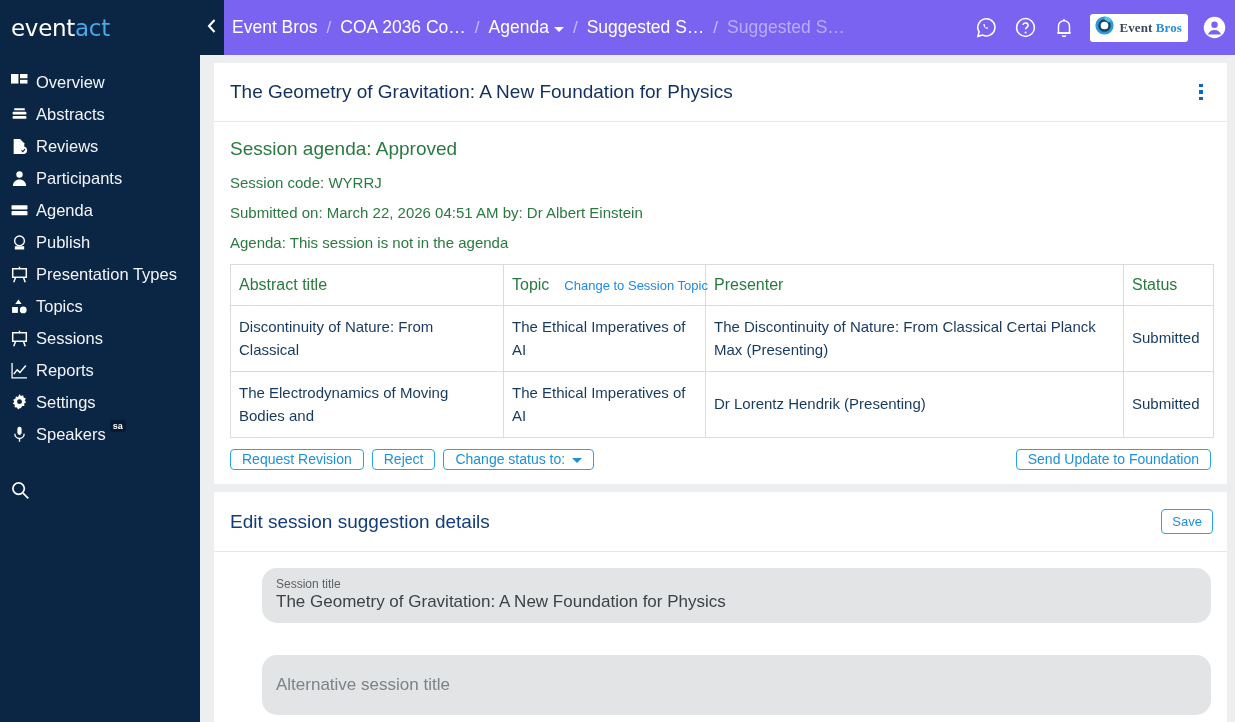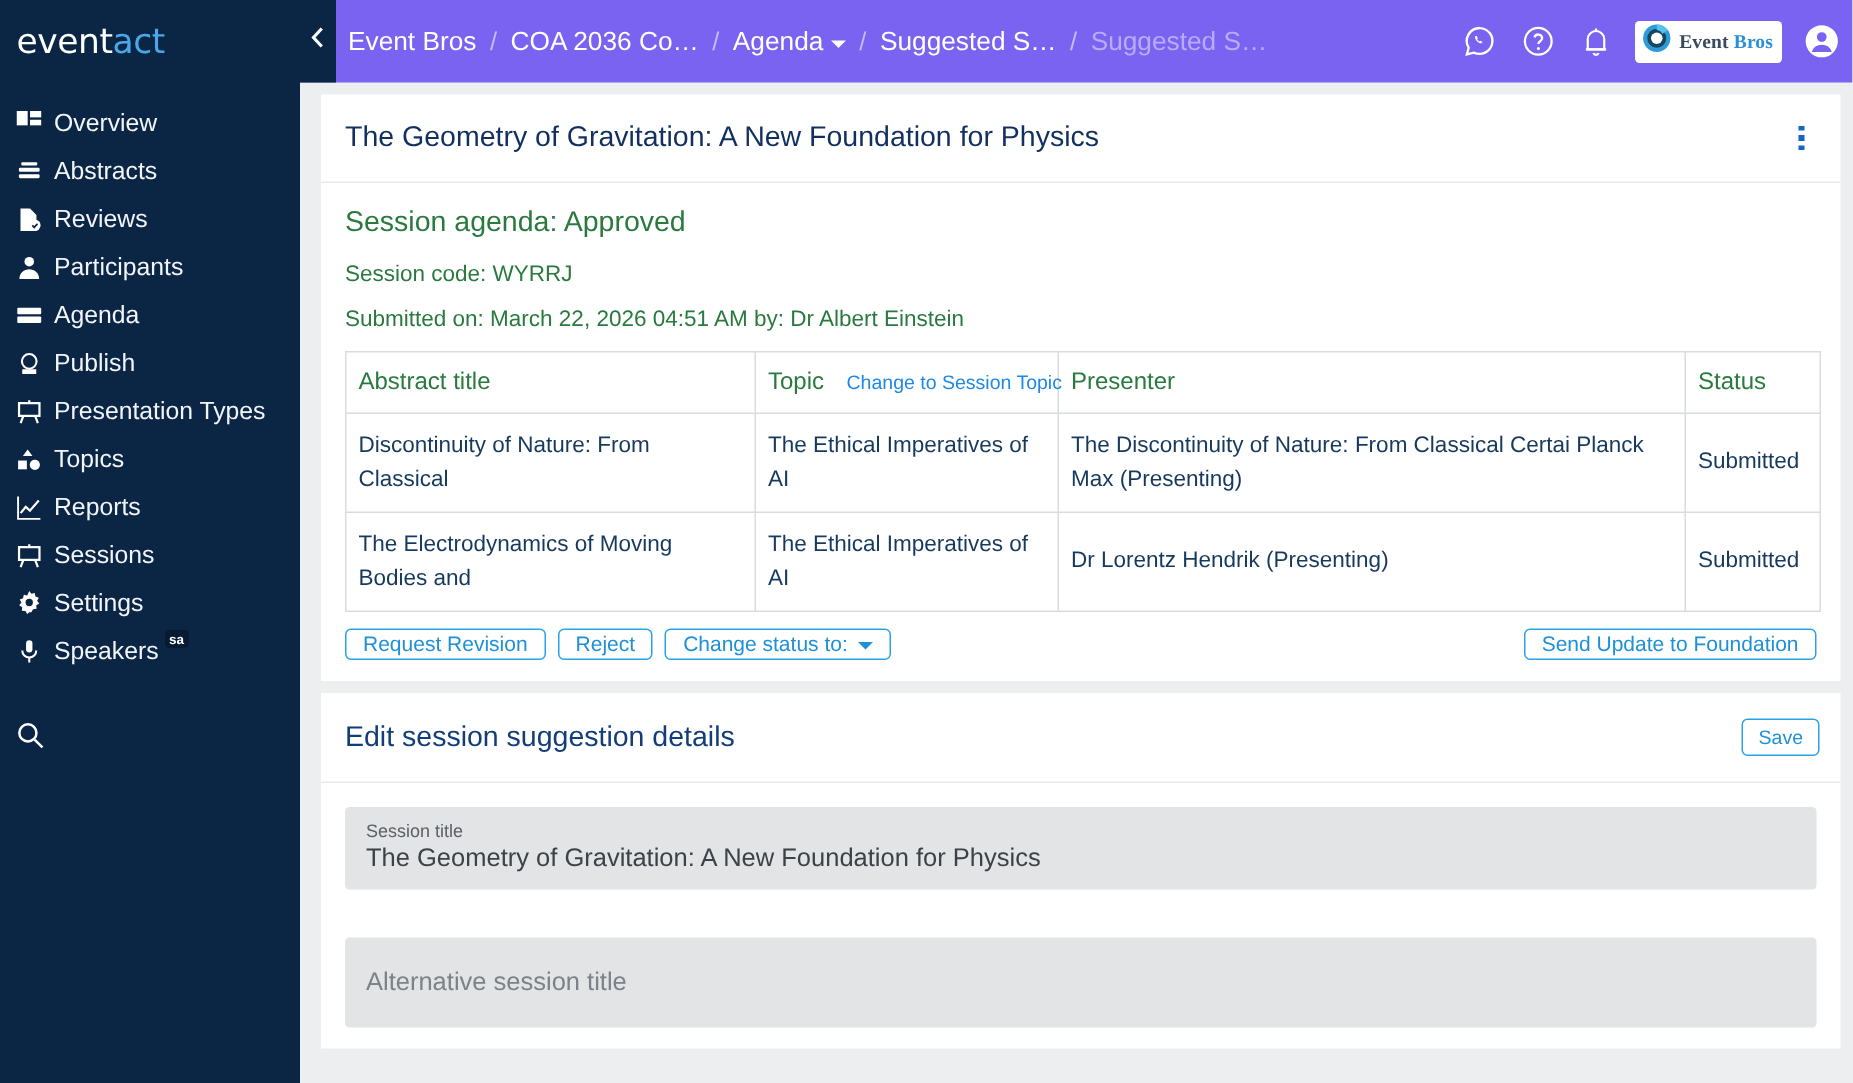--- a/index.html
+++ b/index.html
@@ -261,23 +261,24 @@
     gap: 7px;
     line-height: 1.2;
     white-space: nowrap;
   }
   .btn .caret-dn { border-top-color: #1e90d8; }
   .btn.small { font-size: 13px; padding: 4px 10px; }
 
   
   .field {
     background: #e2e4e6;
-    border-radius: 3px;
+    border-radius: 15px;
     padding: 9px 14px 11px 14px;
     margin-bottom: 32px;
+    margin-left: 32px;
   }
   .field-label {
     font-size: 12px;
     color: #5c6166;
     margin-bottom: 1px;
   }
   .field-value {
     font-size: 17px;
     color: #3c4248;
   }
@@ -385,35 +386,35 @@
               <rect x="1" y="8.5" width="5.5" height="5.5"></rect>
               <circle cx="11.5" cy="11.2" r="3.2"></circle>
             </svg>
         </span>
         <span class="nav-label">Topics</span>
       </div>
 
       <div class="nav-item">
         <span class="nav-ico">
           <svg width="17" height="17" viewBox="0 0 16 16" fill="none" stroke="currentColor" stroke-width="1.4">
+              <rect x="1.6" y="2.6" width="12.8" height="8"></rect>
+              <path d="M8 0.8v1.8M4.3 10.6L2.6 15.2M11.7 10.6l1.7 4.6"></path>
+            </svg>
+        </span>
+        <span class="nav-label">Sessions</span>
+      </div>
+
+      <div class="nav-item">
+        <span class="nav-ico">
+          <svg width="17" height="17" viewBox="0 0 16 16" fill="none" stroke="currentColor" stroke-width="1.4">
               <path d="M1 1v14h14" stroke-width="1.2"></path>
               <path d="M2.6 11.4l3.2-4 2.6 2.4L14 3.4"></path>
             </svg>
         </span>
         <span class="nav-label">Reports</span>
-      </div>
-
-      <div class="nav-item">
-        <span class="nav-ico">
-          <svg width="17" height="17" viewBox="0 0 16 16" fill="none" stroke="currentColor" stroke-width="1.4">
-              <rect x="1.6" y="2.6" width="12.8" height="8"></rect>
-              <path d="M8 0.8v1.8M4.3 10.6L2.6 15.2M11.7 10.6l1.7 4.6"></path>
-            </svg>
-        </span>
-        <span class="nav-label">Sessions</span>
       </div>
 
       <div class="nav-item">
         <span class="nav-ico">
           <svg width="17" height="17" viewBox="0 0 16 16" fill="currentColor">
               <path d="M8 0l1.3 1.8 2.1-.6.5 2.2 2.1.8-1.1 1.9 1.4 1.7-1.9 1.2.2 2.2-2.2.2-1.1 1.9L8 13.3l-1.3 1.2-1.1-1.9-2.2-.2.2-2.2L1.7 8.9l1.4-1.7L2 5.3l2.1-.8.5-2.2 2.1.6z"></path>
               <circle cx="8" cy="7.2" r="2.3" fill="#0b2545"></circle>
             </svg>
         </span>
         <span class="nav-label">Settings</span>
@@ -520,20 +521,21 @@
               <i></i>
               <i></i>
               <i></i>
             </div>
         </div>
 
         <div class="card-body">
           <div class="status-line">Session agenda: Approved</div>
           <div class="meta-line">Session code: WYRRJ</div>
           <div class="meta-line">Submitted on: March 22, 2026 04:51 AM by: Dr Albert Einstein</div>
+          <div class="meta-line">Agenda: This session is not in the agenda</div>
 
           <table class="abs">
             <colgroup>
                 <col class="c1">
                 <col class="c2">
                 <col class="c3">
                 <col class="c4">
               </colgroup>
             <thead>
               <tr>

